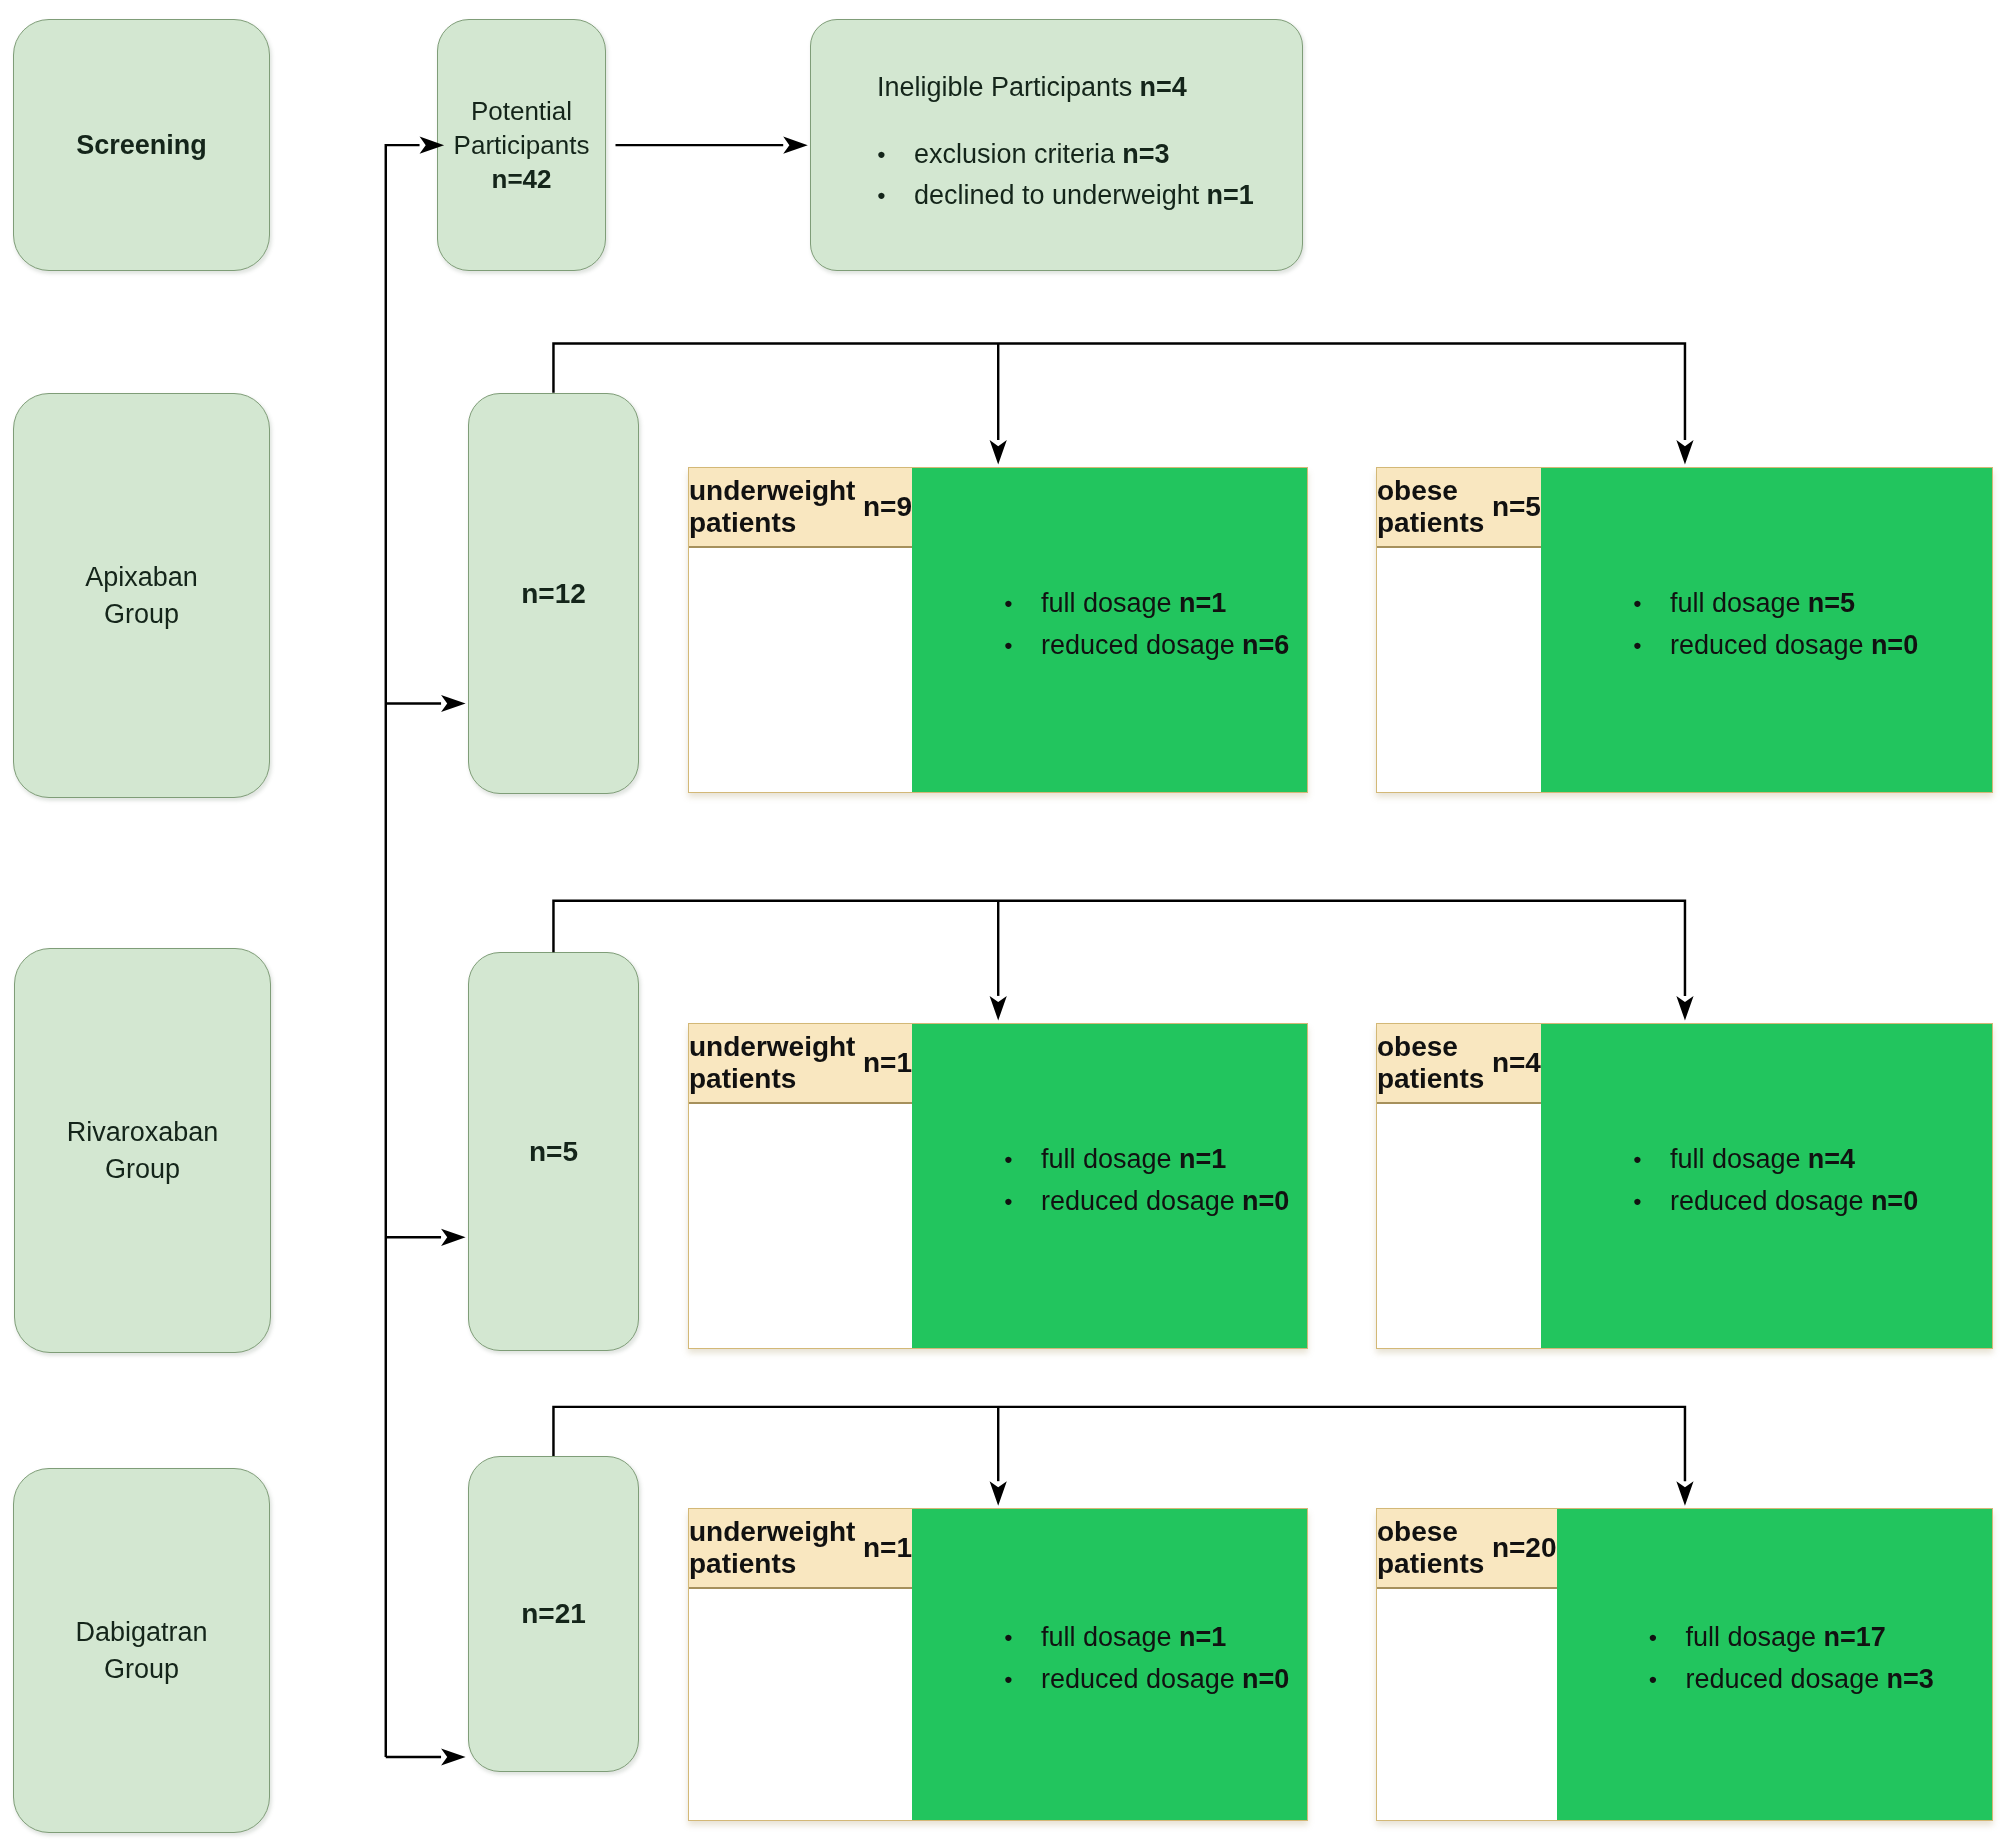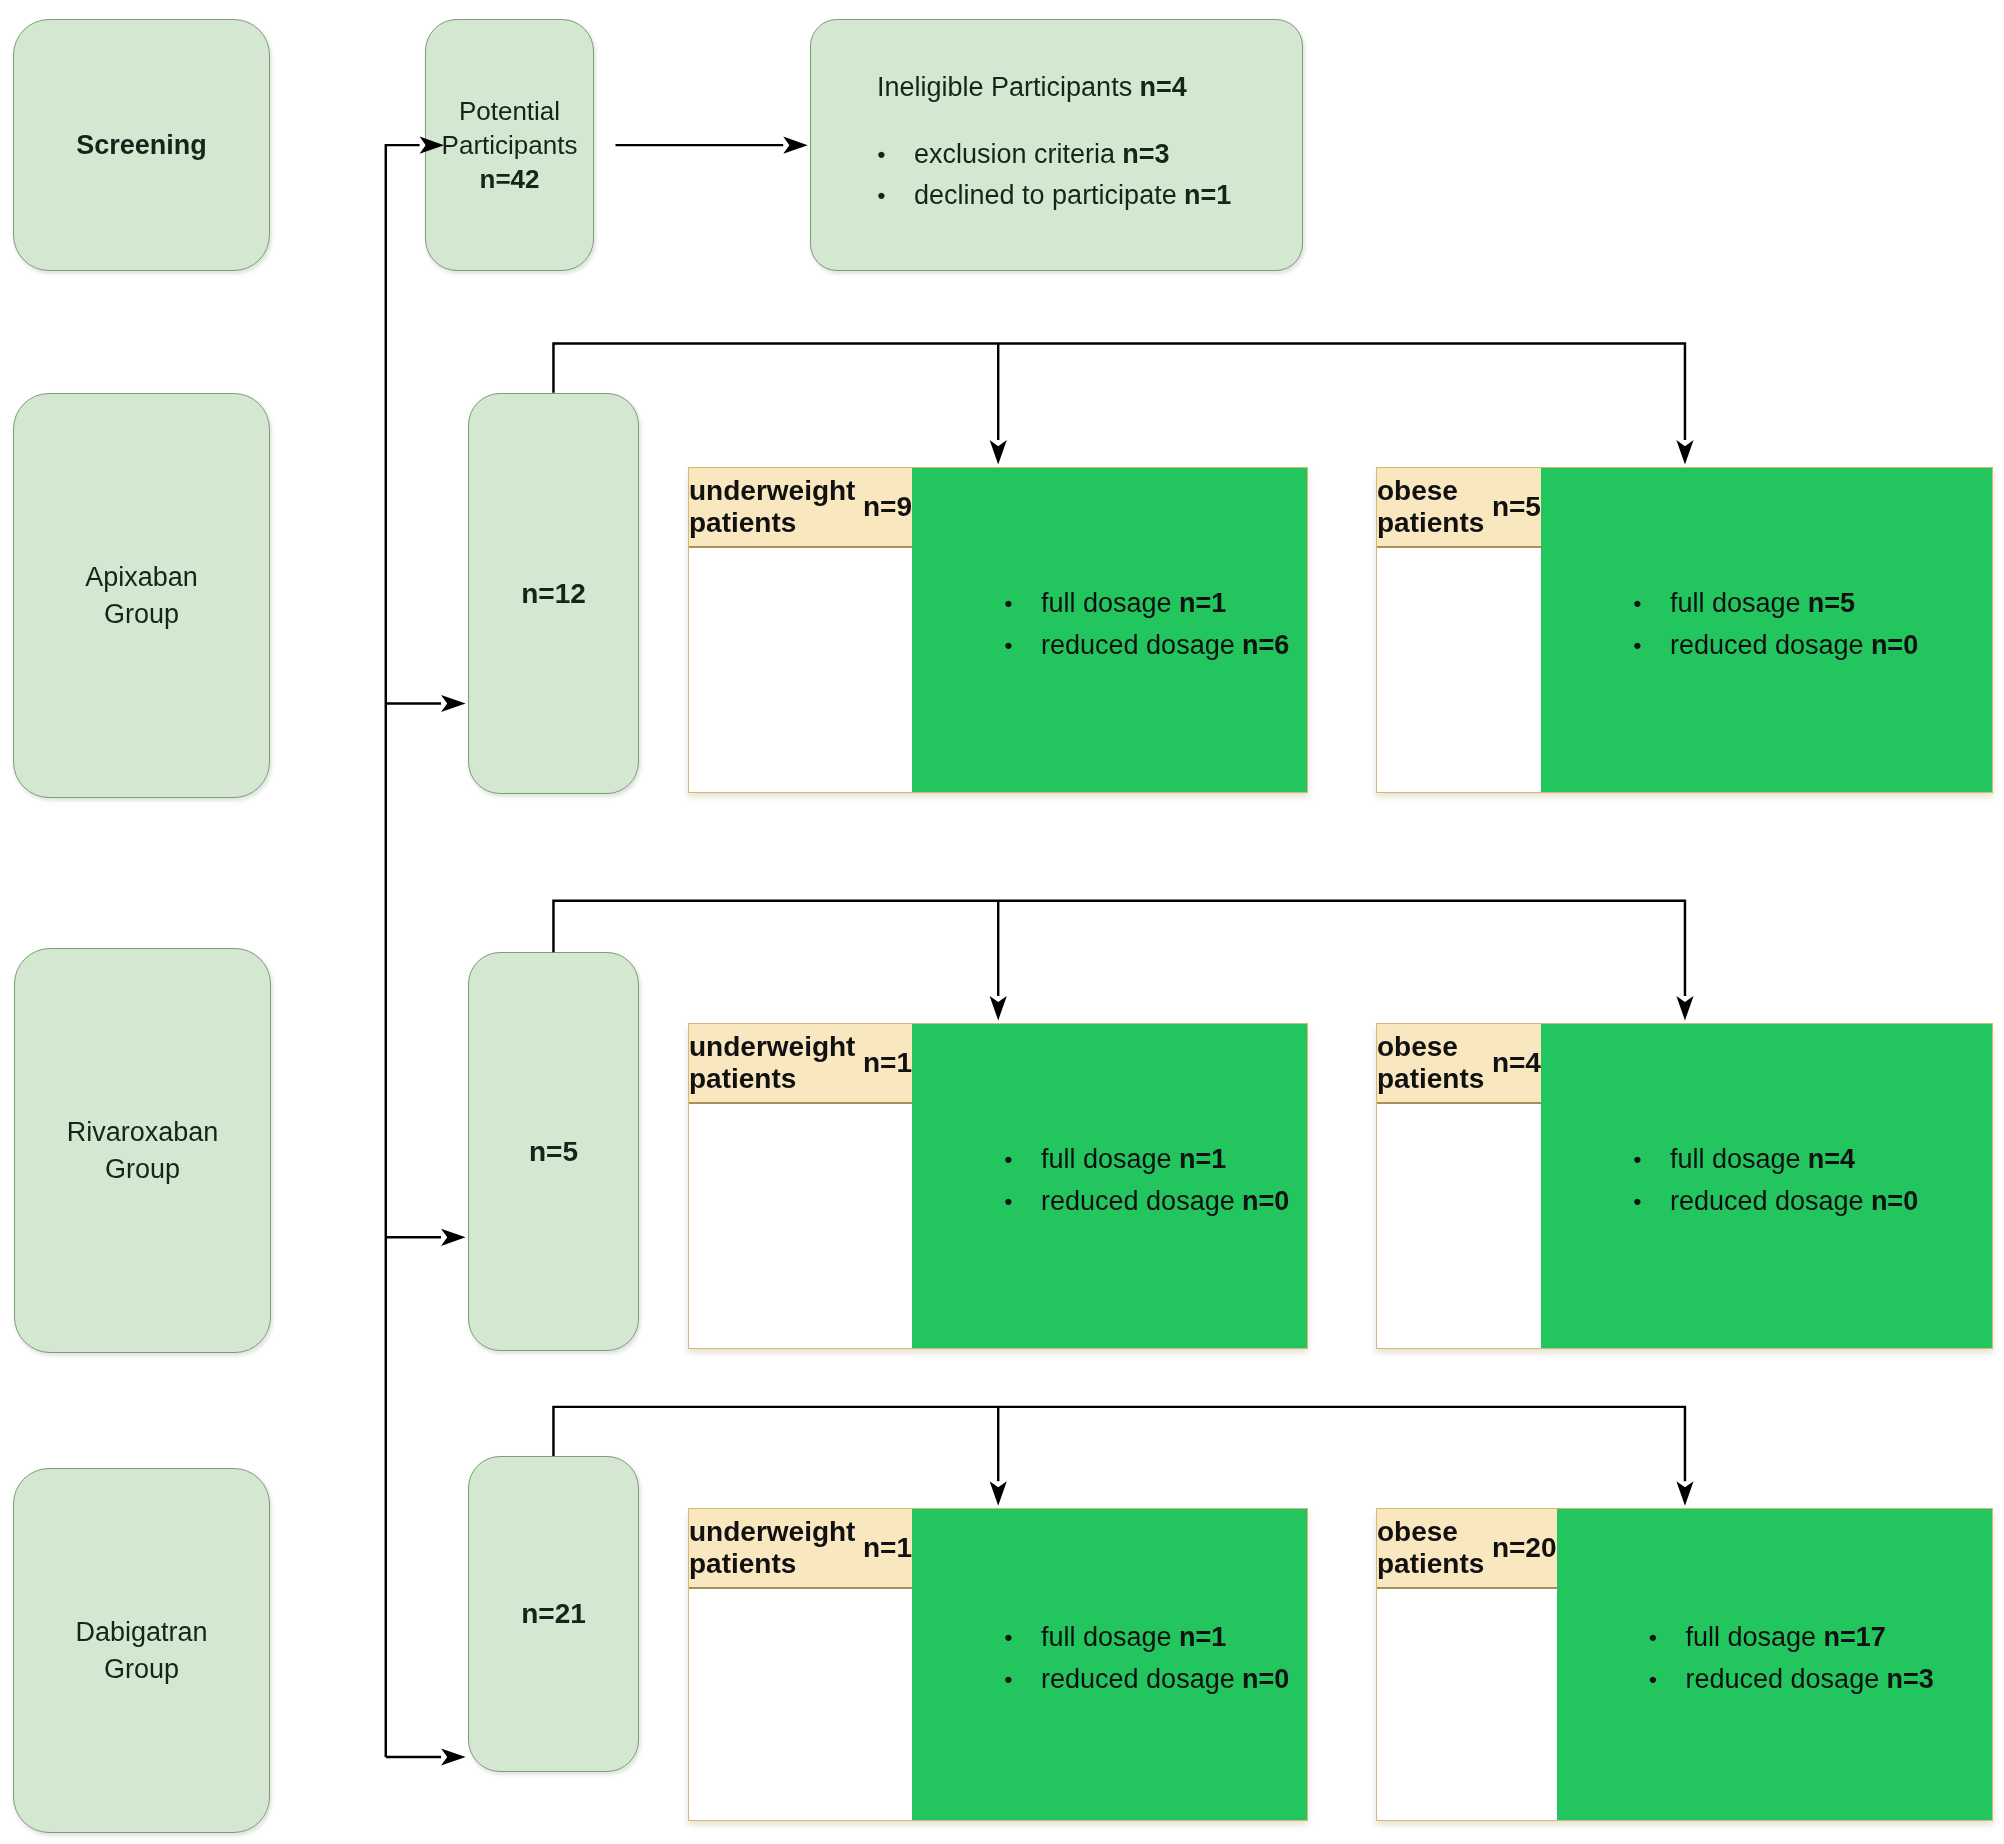--- a/index.html
+++ b/index.html
@@ -108,41 +108,41 @@
   </div>
 </div>
 
 <div class="gbox" style="left:13px;top:1468px;width:257px;height:365px;">
   <div class="stage-label">
     <div>Dabigatran</div>
     <div>Group</div>
   </div>
 </div>
 
-<div class="gbox" style="left:425px;top:19px;width:169px;height:252px;border-radius:32px;">
+<div class="gbox" style="left:437px;top:19px;width:169px;height:252px;border-radius:32px;">
   <div class="potential-label">
     <div>Potential</div>
     <div>Participants</div>
     <b>n=42</b>
   </div>
 </div>
 
 <div class="gbox ineligible" style="left:810px;top:19px;width:493px;height:252px;">
   <div>
     <div class="in-title">
       <span>Ineligible Participants</span><b class="bn">n=4</b>
     </div>
     <div class="bullet">
       <span class="dot"></span>
       <span>exclusion criteria</span>
         <b class="bn">n=3</b>
     </div>
     <div class="bullet">
       <span class="dot"></span>
-      <span>declined to participate</span>
+      <span>declined to underweight</span>
         <b class="bn">n=1</b>
     </div>
   </div>
 </div>
 
 <div class="gbox" style="left:468px;top:393px;width:171px;height:401px;border-radius:32px;">
   <div class="nbox-label">n=12</div>
 </div>
 <div class="gbox" style="left:468px;top:952px;width:171px;height:399px;border-radius:32px;">
   <div class="nbox-label">n=5</div>

